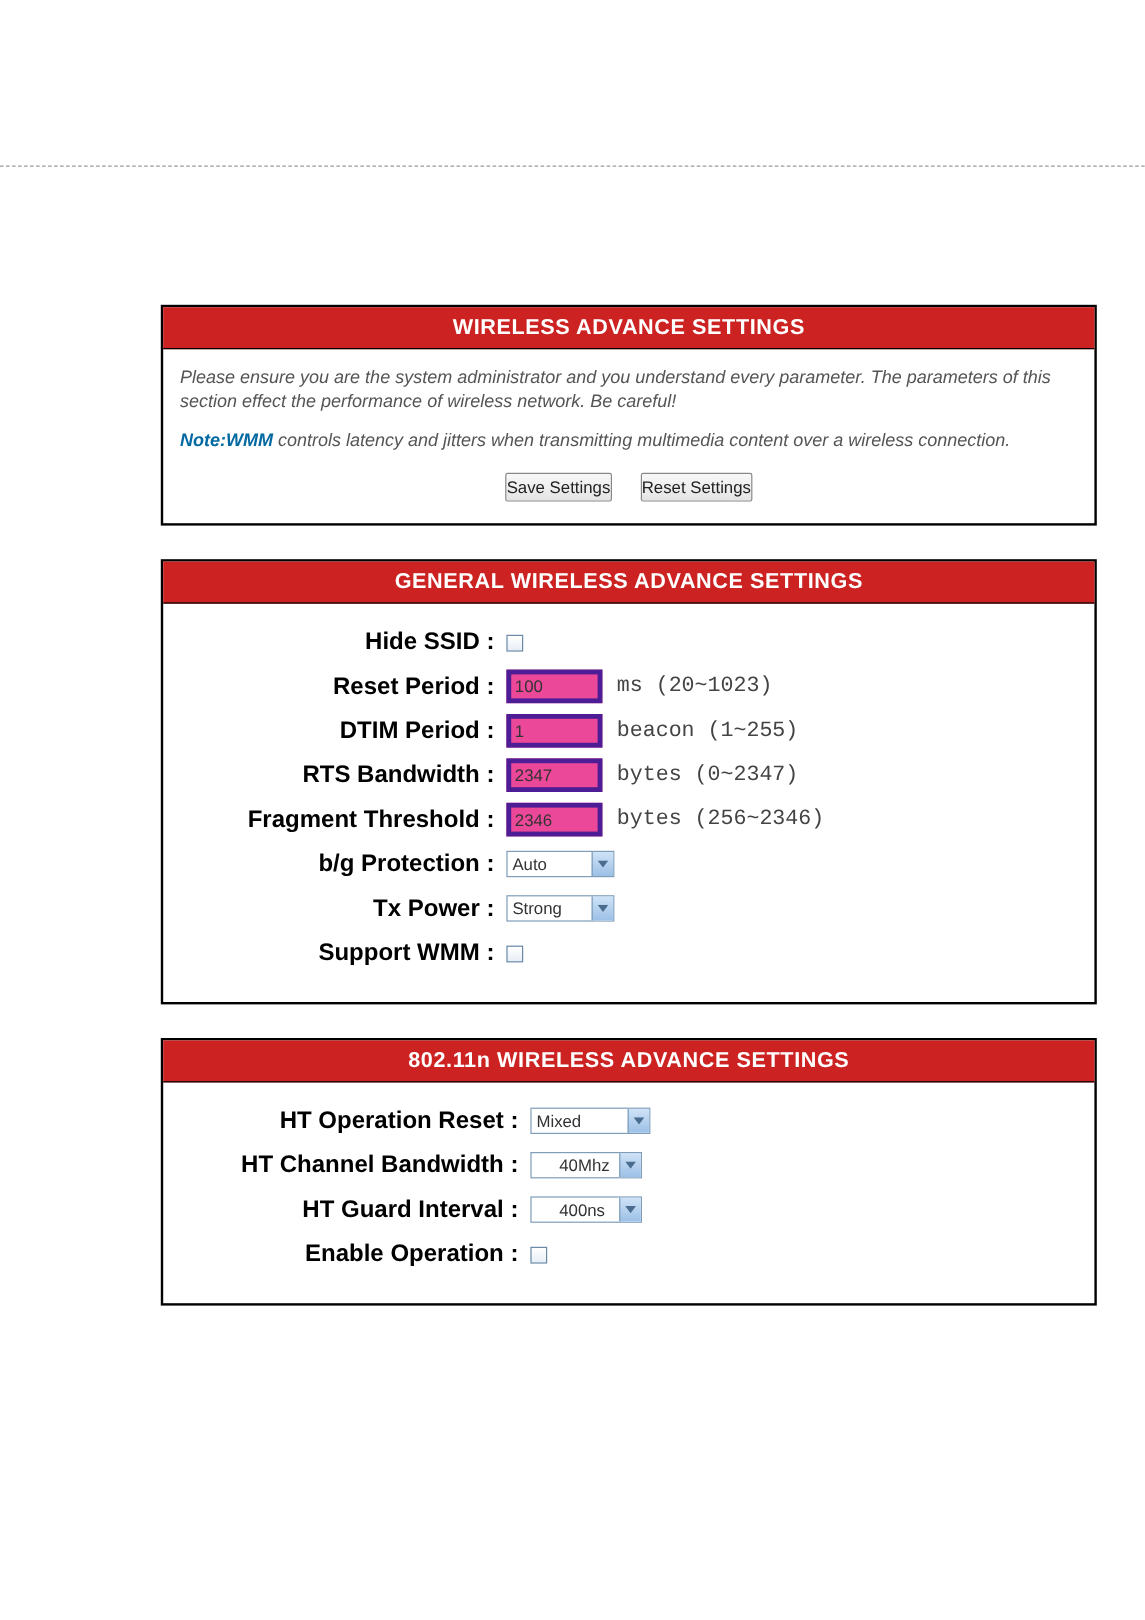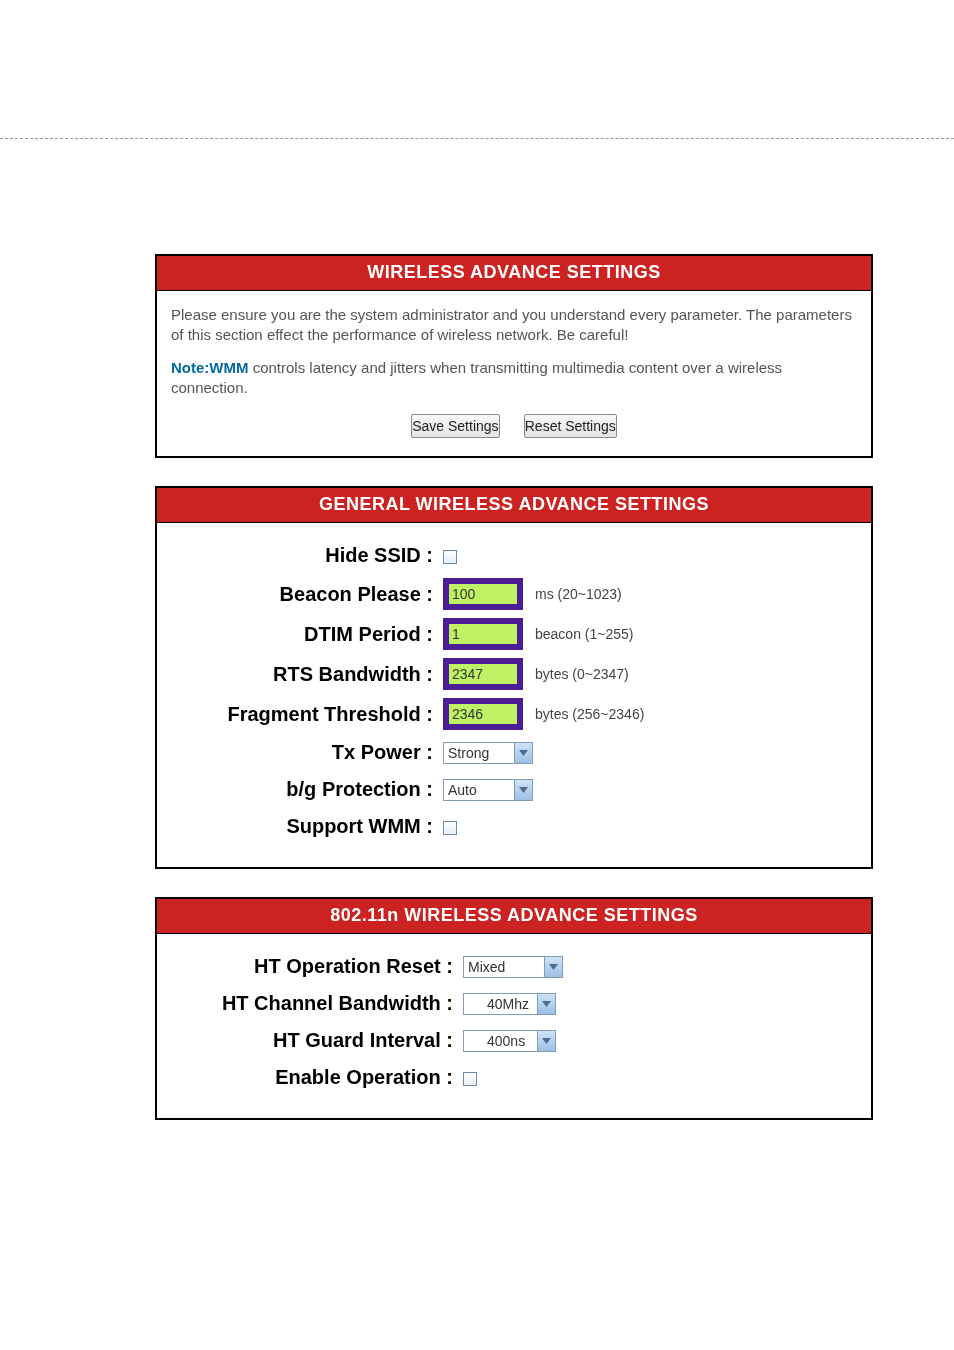--- a/index.html
+++ b/index.html
@@ -19,22 +19,22 @@
   .dashed-line {
     position: absolute;
     top: 138px;
     left: 0;
     width: 954px;
     border-top: 1px dashed #999;
   }
   .content {
     position: absolute;
     top: 254px;
-    left: 155px;
-    width: 718px;
+    left: 134px;
+    width: 780px;
   }
   .panel {
     border: 2px solid #000;
     margin-bottom: 28px;
     box-sizing: border-box;
     background: #fff;
   }
   .panel-header {
     background: #c22;
     color: #fff;
@@ -46,20 +46,21 @@
     border-bottom: 1px solid #000;
   }
   .panel-body {
     padding: 10px 14px 18px 14px;
     color: #555;
   }
   .panel-body p {
     margin: 4px 0 12px 0;
     line-height: 1.35;
     font-size: 15px;
+    font-style: italic;
   }
   .panel-body .note b {
     color: #0369a1;
   }
   .btn-row {
     text-align: center;
     margin-top: 16px;
   }
   button.form-btn {
     font: 14px Arial, sans-serif;
@@ -84,29 +85,30 @@
     font-size: 20px;
     white-space: nowrap;
   }
   table.settings td.field {
     padding: 4px 4px;
     vertical-align: middle;
   }
   table.settings td.suffix {
     padding: 4px 8px;
     color: #444;
-    font-size: 14px;
+    font-size: 18px;
     white-space: nowrap;
+    font-family: Liberation Mono, monospace;
   }
   input.text-input {
     width: 80px;
     font: 14px Arial, sans-serif;
     padding: 2px 3px;
-    border: 6px solid #4c1d95;
-    background: #bef264;
+    border: 4px solid #4c1d95;
+    background: #ec4899;
     color: #333;
     box-sizing: border-box;
   }
   .checkbox {
     display: inline-block;
     width: 14px;
     height: 14px;
     border: 1px solid #6b8aa8;
     background: linear-gradient(#fff,#e7eef5);
     vertical-align: middle;
@@ -164,57 +166,57 @@
       <div class="panel-header">GENERAL WIRELESS ADVANCE SETTINGS</div>
       <div class="panel-body">
         <table class="settings">
           <tbody>
               <tr>
             <td class="label">Hide SSID :</td>
             <td class="field"><span class="checkbox"></span></td>
             <td class="suffix"></td>
           </tr>
           <tr>
-            <td class="label">Beacon Please :</td>
+            <td class="label">Reset Period :</td>
             <td class="field"><input class="text-input" value="100" style=""></td>
             <td class="suffix">ms (20~1023)</td>
           </tr>
           <tr>
             <td class="label">DTIM Period :</td>
             <td class="field"><input class="text-input" value="1" style=""></td>
             <td class="suffix">beacon (1~255)</td>
           </tr>
           <tr>
             <td class="label">RTS Bandwidth :</td>
             <td class="field"><input class="text-input" value="2347" style=""></td>
             <td class="suffix">bytes (0~2347)</td>
           </tr>
           <tr>
             <td class="label">Fragment Threshold :</td>
             <td class="field"><input class="text-input" value="2346" style=""></td>
             <td class="suffix">bytes (256~2346)</td>
+          </tr>
+          <tr>
+            <td class="label">b/g Protection :</td>
+            <td class="field" colspan="2">
+              <span class="select">
+                <span class="sel-text">Auto</span>
+                <span class="sel-btn">
+                  <svg width="9" height="6">
+                        <polygon points="0,0 9,0 4.5,6" fill="#4a6c8f"></polygon>
+                      </svg>
+                </span>
+              </span>
+            </td>
           </tr>
           <tr>
             <td class="label">Tx Power :</td>
             <td class="field" colspan="2">
               <span class="select">
                 <span class="sel-text">Strong</span>
-                <span class="sel-btn">
-                  <svg width="9" height="6">
-                        <polygon points="0,0 9,0 4.5,6" fill="#4a6c8f"></polygon>
-                      </svg>
-                </span>
-              </span>
-            </td>
-          </tr>
-          <tr>
-            <td class="label">b/g Protection :</td>
-            <td class="field" colspan="2">
-              <span class="select">
-                <span class="sel-text">Auto</span>
                 <span class="sel-btn">
                   <svg width="9" height="6">
                         <polygon points="0,0 9,0 4.5,6" fill="#4a6c8f"></polygon>
                       </svg>
                 </span>
               </span>
             </td>
           </tr>
           <tr>
             <td class="label">Support WMM :</td>

